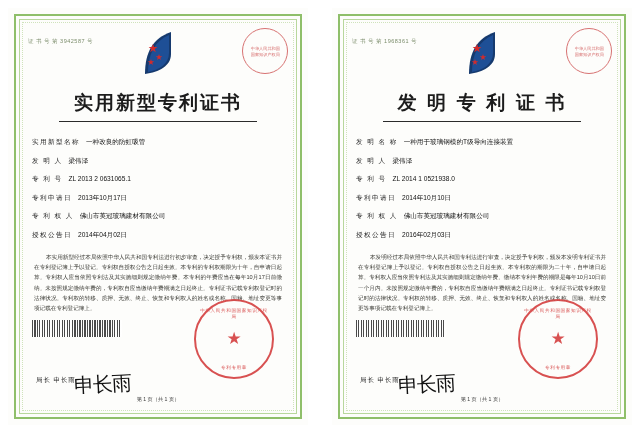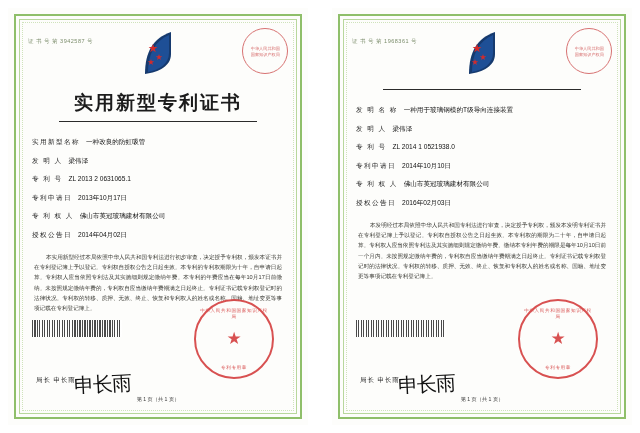--- a/index.html
+++ b/index.html
@@ -358,20 +358,21 @@
             </g>
           </svg>
         </div>
 
         <div class="seal-tl">
           <div class="seal-txt">中华人民共和国
 国家知识产权局</div>
         </div>
       </div>
 
+      <div class="title">发 明 专 利 证 书</div>
       <div class="title-rule"></div>
 
       <div class="fields">
         <div class="field">
           <span class="lbl">发 明 名 称</span>
           <span class="val">一种用于玻璃钢模的T级导向连接装置</span>
         </div>
         <div class="field">
           <span class="lbl">发 明 人</span>
           <span class="val">梁伟泽</span>

